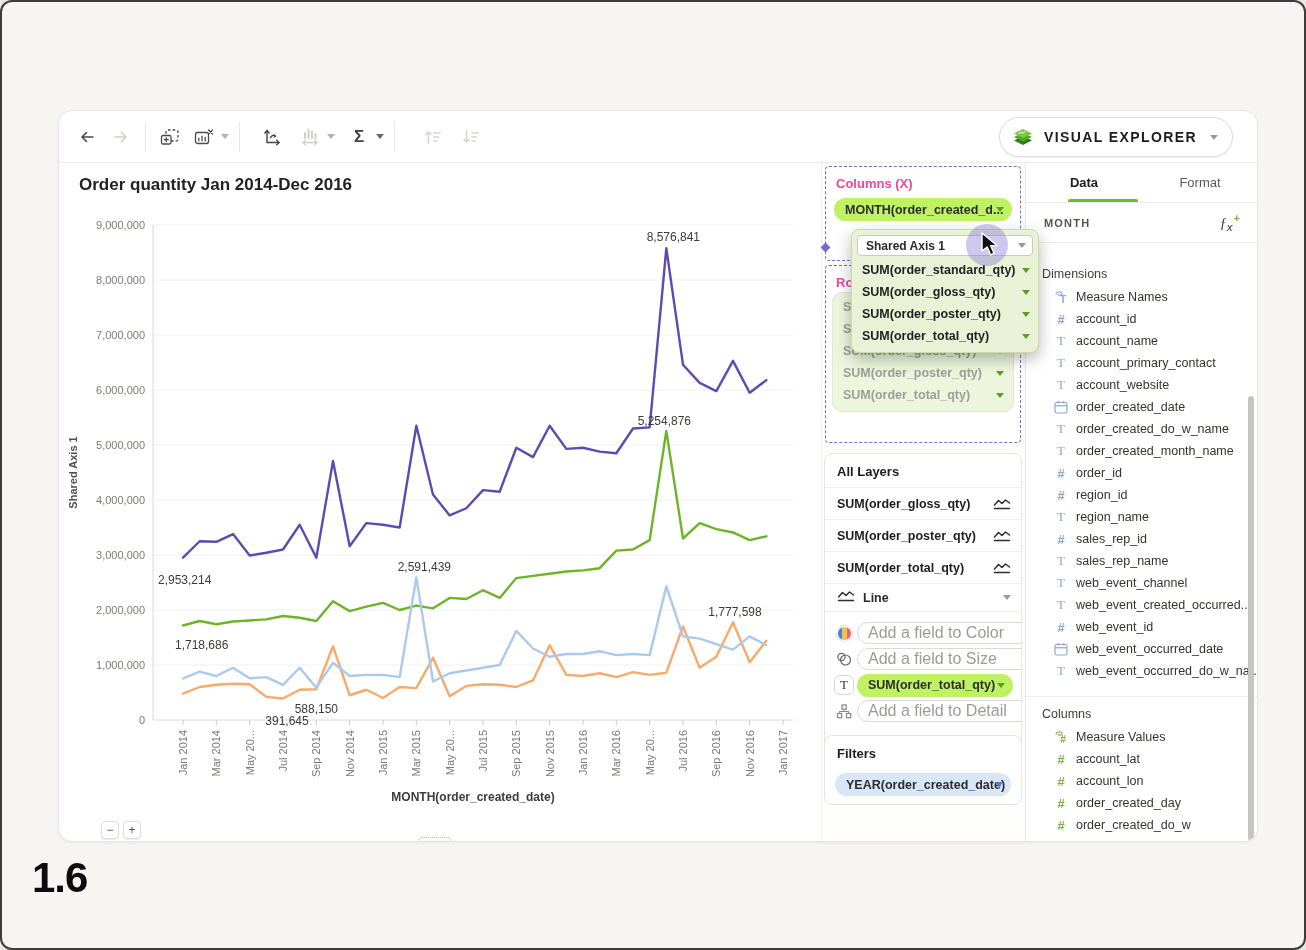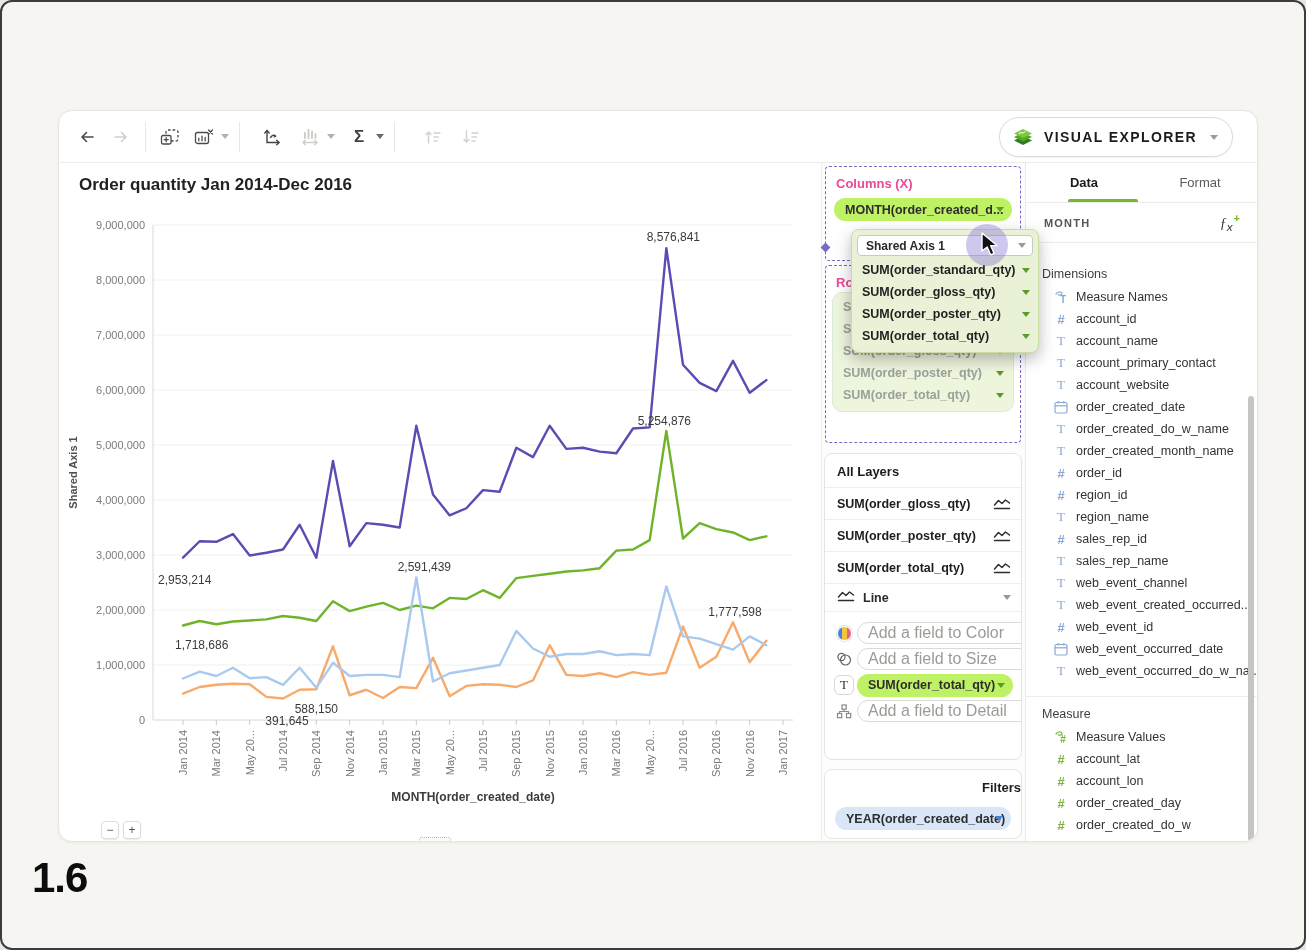--- a/index.html
+++ b/index.html
@@ -341,21 +341,21 @@
                   <rect x="1.5" y="9.5" width="4.2" height="4.2" fill="none" stroke="#888" stroke-width="1.2"></rect>
                   <rect x="10.5" y="9.5" width="4.2" height="4.2" fill="none" stroke="#888" stroke-width="1.2"></rect>
                   <path d="M8 5.5 v2 M3.6 9.3 v-1.8 h8.9 v1.8" fill="none" stroke="#888" stroke-width="1.1"></path>
                 </svg>
             </span>
             <input class="mark-input" readonly="" placeholder="Add a field to Detail" style="">
           </div>
         </div>
       </div>
 
-      <div class="panel" style="top:606px;height:70px;text-align:right;">
+      <div class="panel" style="top:572px;height:70px;">
         <div class="panel-title" style="border-bottom:none;">Filters</div>
         <div class="pill blue" style="margin:4px 10px;">
           <span>YEAR(order_created_date)</span>
           <span class="caret blue"></span>
         </div>
       </div>
     </div>
 
     <div class="fields-panel">
       <div class="tabs">
@@ -453,21 +453,21 @@
               </svg>
             </span>
             <span class="fname">web_event_occurred_date</span>
           </li>
           <li class="field-item">
             <span class="fi blue">T</span>
             <span class="fname">web_event_occurred_do_w_na...</span>
           </li>
         </ul>
       <div class="divider"></div>
-      <div class="section-label" style="margin-top:10px">Measure</div>
+      <div class="section-label" style="margin-top:10px">Columns</div>
       <ul class="field-list" id="measures-list">
           <li class="field-item">
             <span class="fi">
               <svg width="15" height="14" viewBox="0 0 15 14">
                 <path d="M2 4.2 C2.6 1.6 7.4 1.2 8 3.4 C8.5 5.4 4.6 5.6 4.2 4.4" fill="none" stroke="#7cb342" stroke-width="1.2" stroke-linecap="round"></path>
                 <text x="9" y="13" font-size="10" font-weight="700" fill="#7cb342" text-anchor="middle" font-family="Liberation Serif,serif">#</text>
               </svg>
             </span>
             <span class="fname">Measure Values</span>
           </li>

